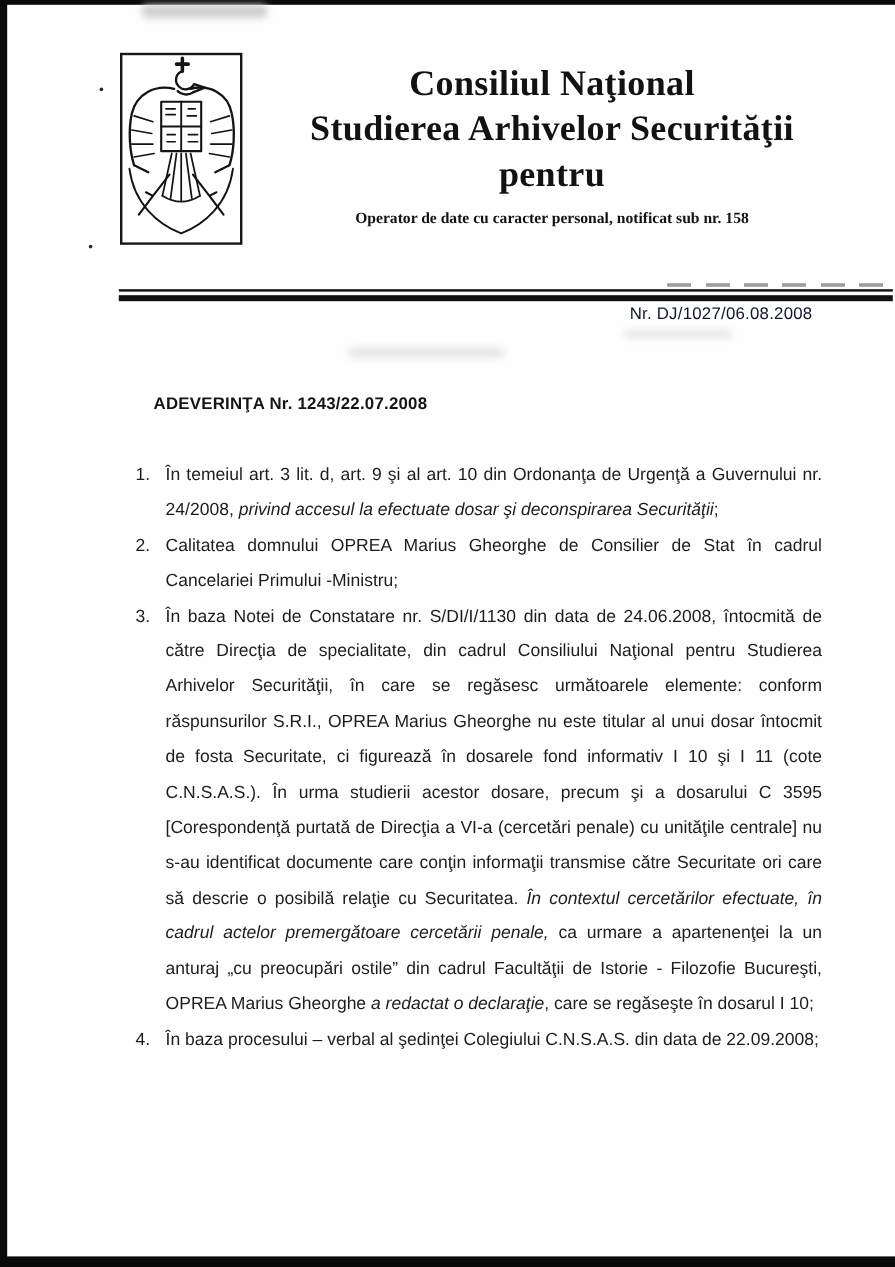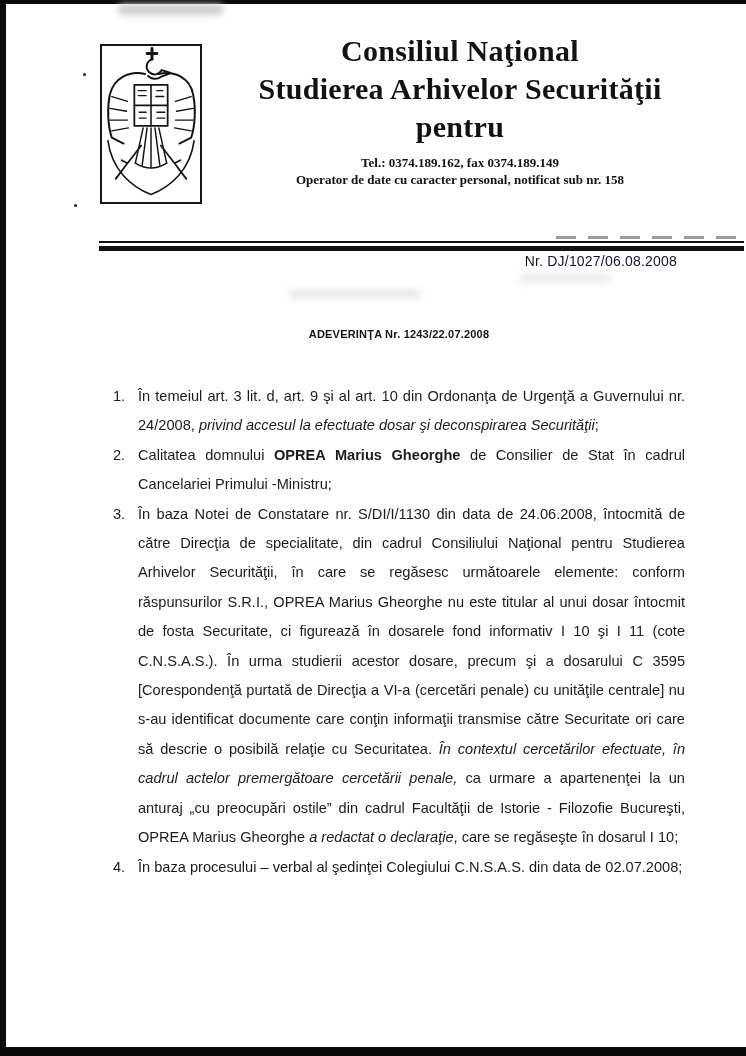--- a/index.html
+++ b/index.html
@@ -23,51 +23,51 @@
   .speck-b { left: 74px; top: 204px; }
 
   
   .emblem-box {
     position: absolute; left: 100px; top: 44px; width: 102px; height: 160px;
     border: 2px solid #161616; box-sizing: border-box; background: #fff;
   }
   .emblem-box svg { width: 100%; height: 100%; display: block; }
 
   .org-block {
-    position: absolute; left: 205px; top: 32px; width: 510px; text-align: center;
+    position: absolute; left: 205px; top: 51px; width: 510px; text-align: center;
     font-family: "Liberation Serif", serif; font-weight: 700; color: #121212;
   }
   .org-name-line { font-size: 30px; line-height: 38px; letter-spacing: 0.3px; }
   .org-address { margin-top: 8px; font-size: 13px; line-height: 17px; }
   .org-address div { white-space: nowrap; }
 
   
   .rule-dashes { position: absolute; left: 556px; top: 236px; width: 186px; height: 3px;
     background: repeating-linear-gradient(90deg, #9d9d9d 0 20px, transparent 20px 32px); }
   .rule-thin  { position: absolute; left: 99px; top: 241px; width: 645px; height: 2px; background: #111; }
   .rule-thick { position: absolute; left: 99px; top: 246px; width: 645px; height: 5px; background: #111; }
 
   .ref-number {
     position: absolute; top: 253px; right: 69px;
     font-size: 14px; color: #0f172a; letter-spacing: 0.2px;
   }
 
   .doc-title {
-    position: absolute; left: 113px; top: 328px; width: 572px; text-align: center;
-    font-weight: 700; font-size: 11px; letter-spacing: 0.2px; color: #151515;
+    position: absolute; left: 128px; top: 328px; width: 572px; text-align: left;
+    font-weight: 700; font-size: 14px; letter-spacing: 0.2px; color: #151515;
   }
 
   
   .item-list {
     position: absolute; left: 113px; top: 382px; width: 572px;
     font-size: 14.6px; line-height: 29.4px; color: #1c1c1c;
   }
   .list-item { position: relative; padding-left: 25px; text-align: justify; }
   .item-number { position: absolute; left: 0; top: 0; }
-  .run.bold { font-weight: 700; }
+  .run.bold { font-weight: 400; }
   .run.italic { font-style: italic; }
 </style>
 </head>
 <body>
 
 <div class="page">
 
   <div class="edge-top"></div>
   <div class="edge-left"></div>
   <div class="edge-bottom"></div>
@@ -103,21 +103,20 @@
         <path d="M40 100 L26 118 L14 134 M26 118 l-6 -3 M60 100 L74 118 L86 134 M74 118 l6 -3" stroke-width="1.8"></path>
       </g>
     </svg>
   </div>
 
   <div class="org-block">
     <div class="org-name-line">Consiliul Naţional</div>
     <div class="org-name-line">Studierea Arhivelor Securităţii</div>
     <div class="org-name-line">pentru</div>
     <div class="org-address">
-      <div>Tel.: 0374.189.162, fax 0374.189.149</div>
       <div>Operator de date cu caracter personal, notificat sub nr. 158</div>
     </div>
   </div>
 
   <div class="rule-dashes"></div>
   <div class="rule-thin"></div>
   <div class="rule-thick"></div>
 
   <div class="ref-number">Nr. DJ/1027/06.08.2008</div>
 
@@ -131,17 +130,17 @@
     <div class="list-item">
       <span class="item-number">2.</span>
       <span><span class="run plain">Calitatea domnului </span><span class="run bold">OPREA Marius Gheorghe</span><span class="run plain"> de Consilier de Stat în cadrul Cancelariei Primului -Ministru;</span></span>
     </div>
     <div class="list-item">
       <span class="item-number">3.</span>
       <span><span class="run plain">În baza Notei de Constatare nr. S/DI/I/1130 din data de 24.06.2008, întocmită de către Direcţia de specialitate, din cadrul Consiliului Naţional pentru Studierea Arhivelor Securităţii, în care se regăsesc următoarele elemente: conform răspunsurilor S.R.I., OPREA Marius Gheorghe nu este titular al unui dosar întocmit de fosta Securitate, ci figurează în dosarele fond informativ I 10 şi I 11 (cote C.N.S.A.S.). În urma studierii acestor dosare, precum şi a dosarului C 3595 [Corespondenţă purtată de Direcţia a VI-a (cercetări penale) cu unităţile centrale] nu s-au identificat documente care conţin informaţii transmise către Securitate ori care să descrie o posibilă relaţie cu Securitatea. </span><span class="run italic">În contextul cercetărilor efectuate, în cadrul actelor premergătoare cercetării penale,</span><span class="run plain"> ca urmare a apartenenţei la un anturaj „cu preocupări ostile” din cadrul Facultăţii de Istorie - Filozofie Bucureşti, OPREA Marius Gheorghe </span><span class="run italic">a redactat o declaraţie</span><span class="run plain">, care se regăseşte în dosarul I 10;</span></span>
     </div>
     <div class="list-item">
       <span class="item-number">4.</span>
-      <span><span class="run plain">În baza procesului – verbal al şedinţei Colegiului C.N.S.A.S. din data de 02.07.2008;</span></span>
+      <span><span class="run plain">În baza procesului – verbal al şedinţei Colegiului C.N.S.A.S. din data de 22.09.2008;</span></span>
     </div>
   </div>
 
 </div>
 
 </body></html>

